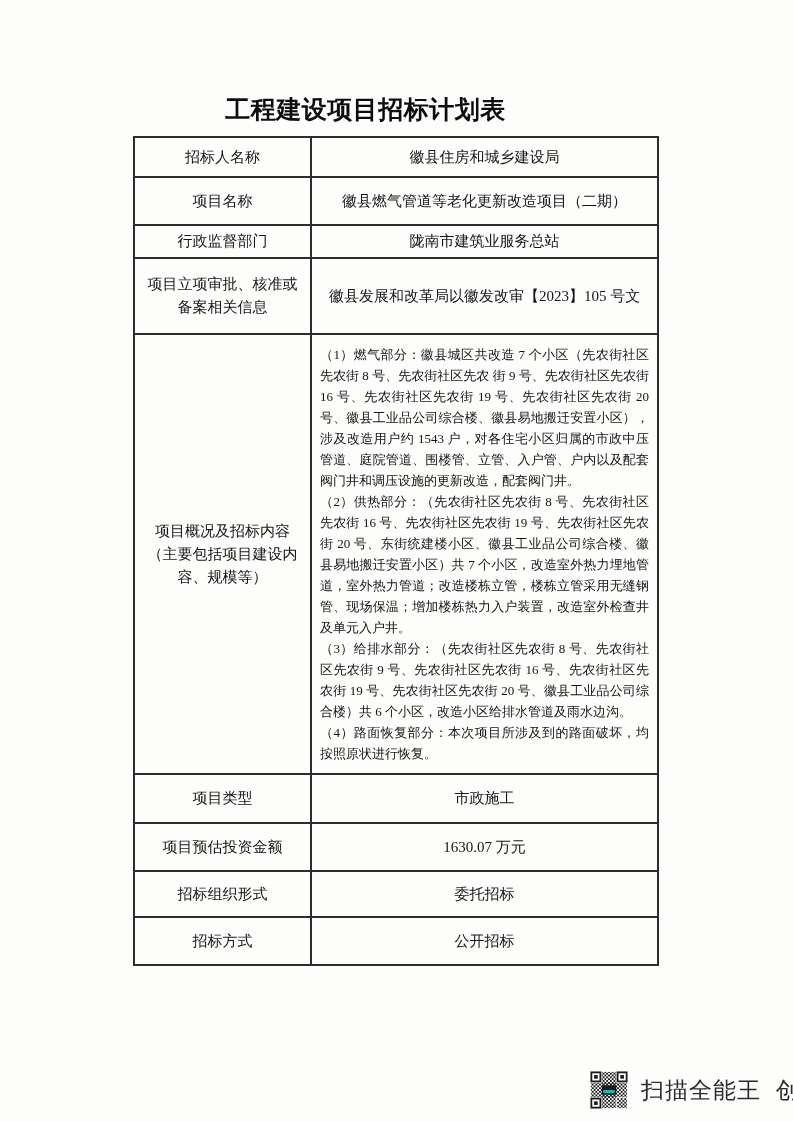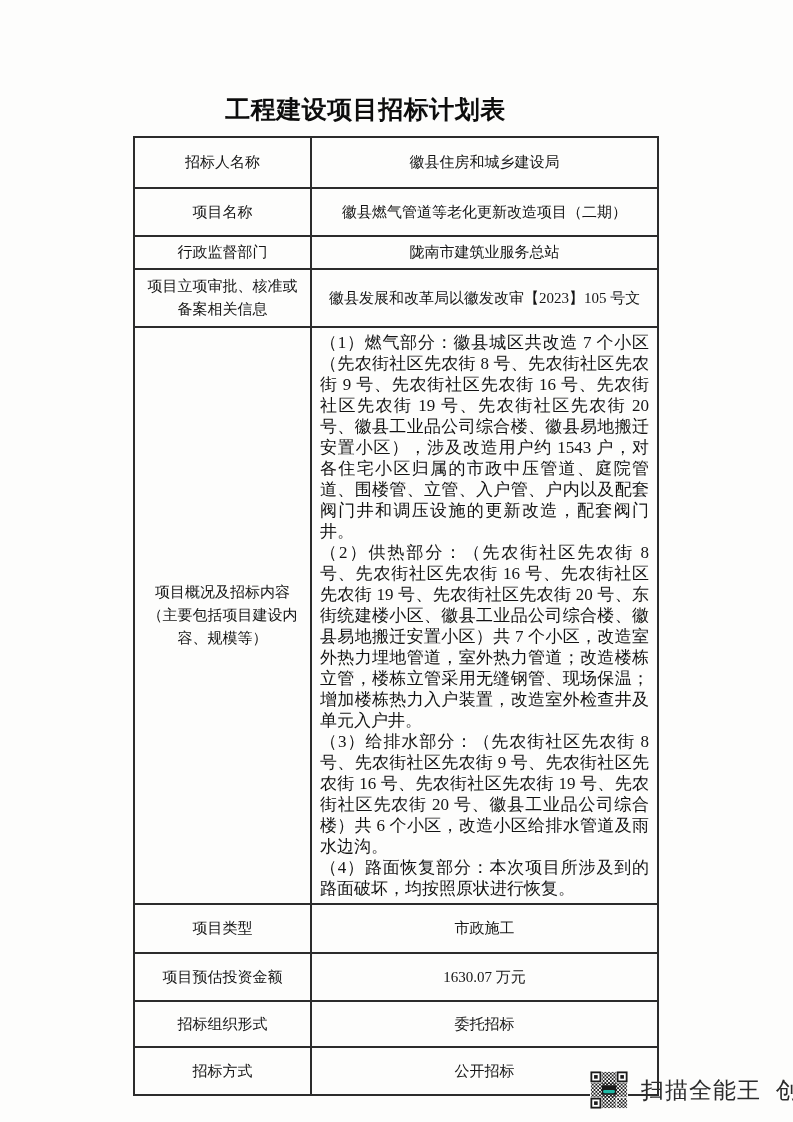--- a/index.html
+++ b/index.html
@@ -44,21 +44,21 @@
   .value-cell {
     text-align: center;
     color: #151515;
   }
   .overview-cell {
     text-align: justify;
     vertical-align: middle;
     padding: 6px 8px 6px 9px;
   }
   .overview-cell p {
-    font-size: 17px;
+    font-size: 13px;
     line-height: 21px;
     text-align: justify;
     text-justify: inter-ideograph;
     color: #131313;
   }
   .footer {
     position: absolute;
     left: 590px;
     top: 1070px;
     height: 40px;
@@ -73,24 +73,24 @@
   }
   .watermark-text {
     font-family: "Liberation Sans", "DejaVu Sans", sans-serif;
     font-size: 23px;
     font-weight: 500;
     color: #2b2b2b;
     letter-spacing: 1px;
     white-space: pre;
   }
   
-  .r1 { height: 51px; }
+  .r1 { height: 40px; }
   .r2 { height: 48px; }
   .r3 { height: 30px; }
-  .r4 { height: 58px; }
+  .r4 { height: 76px; }
   .r5 { height: 440px; }
   .r6 { height: 49px; }
   .r7 { height: 48px; }
   .r8 { height: 46px; border-radius: 16px; }
   .r9 { height: 48px; }
 </style>
 </head>
 <body>
 
 <div class="page-title">工程建设项目招标计划表</div>

